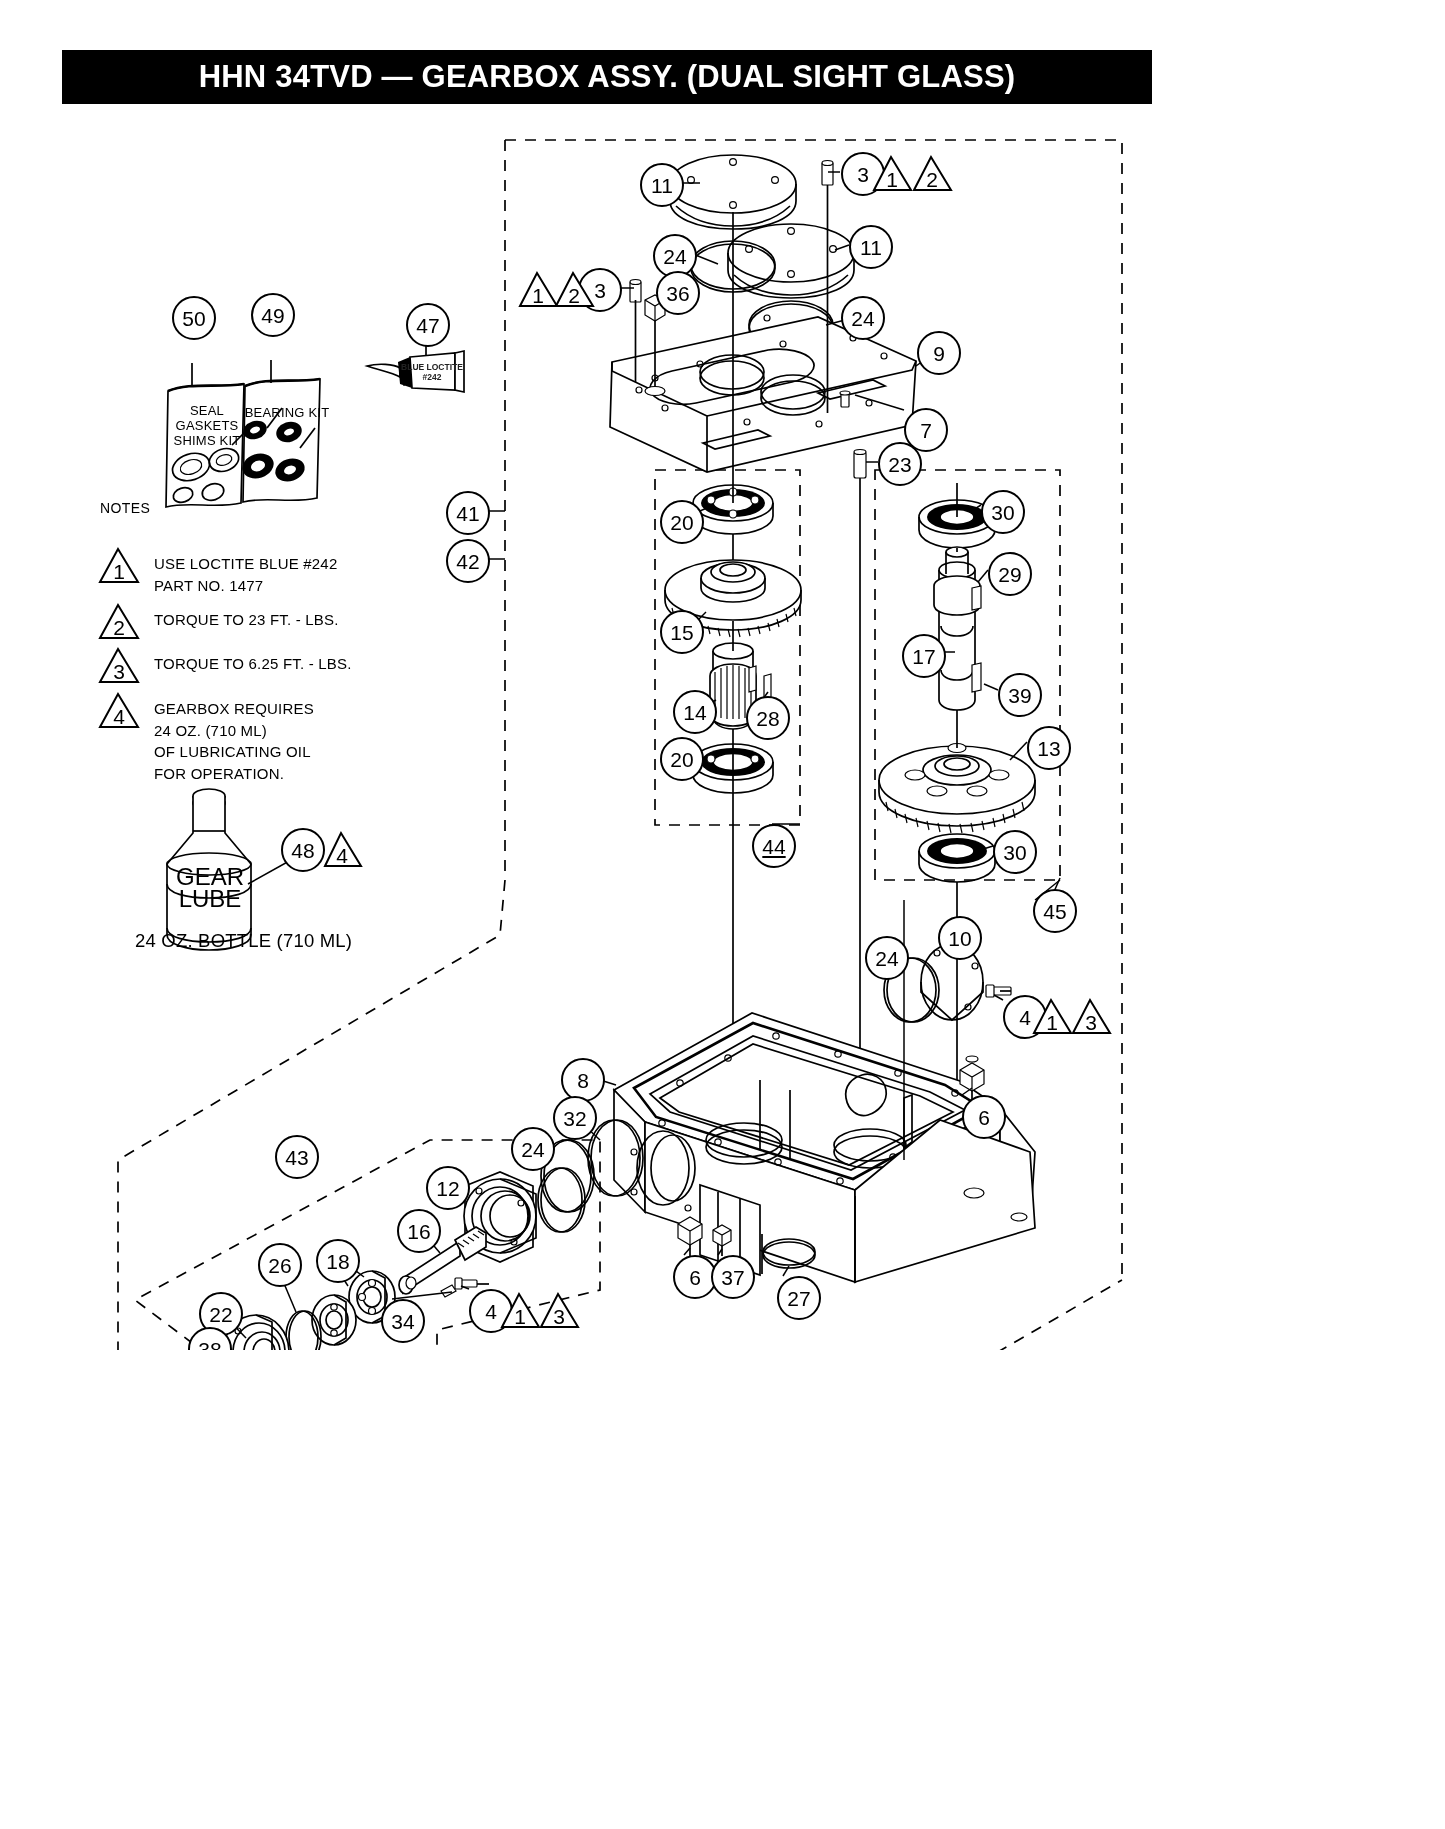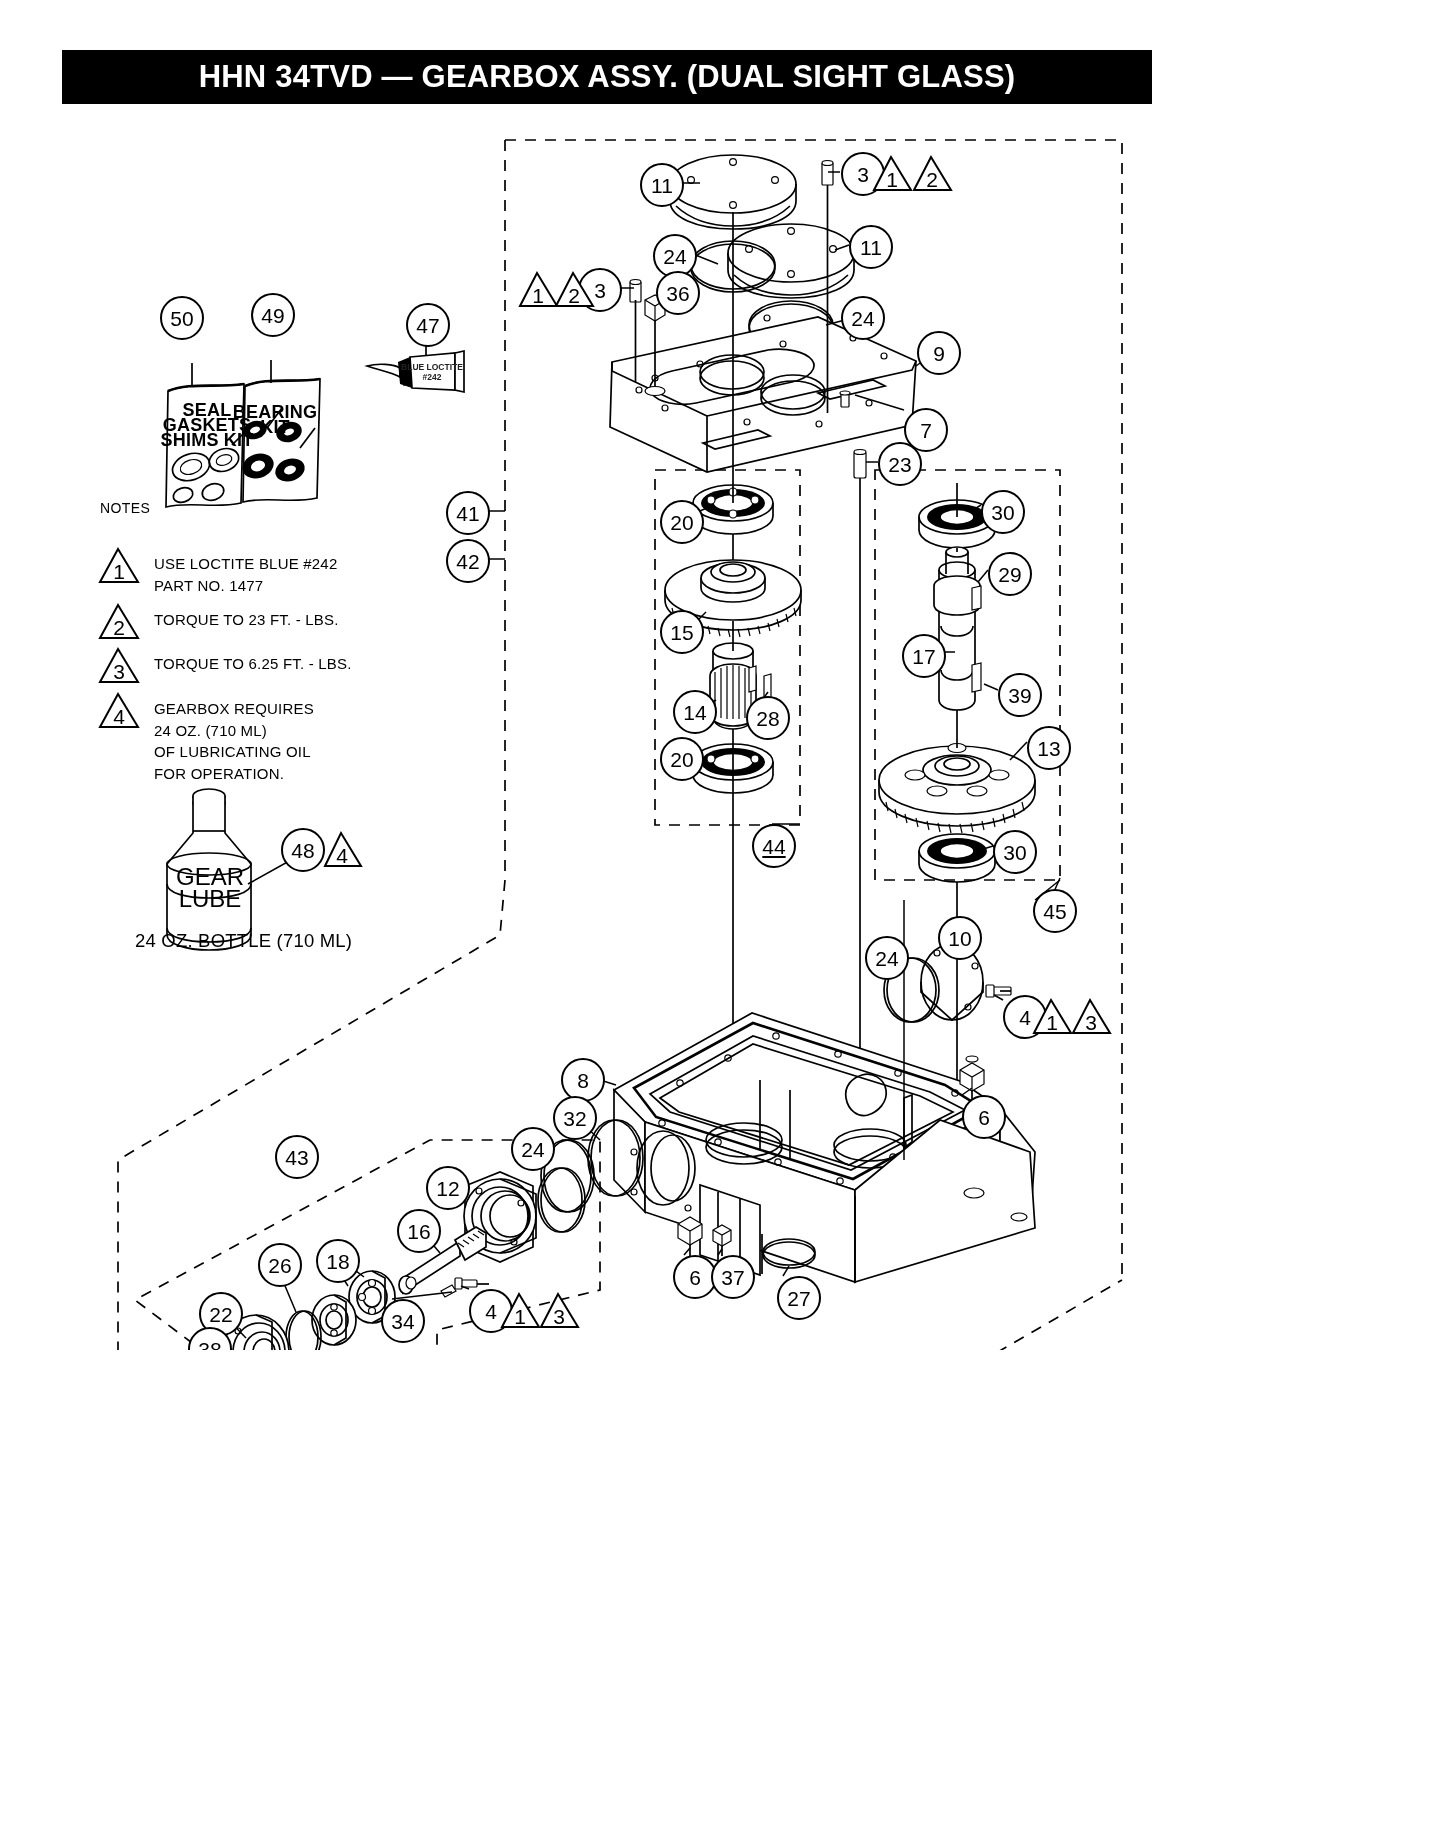--- a/index.html
+++ b/index.html
@@ -28,21 +28,21 @@
 
   
   #notes-title{position:absolute;left:100px;top:500px;font-size:14px;letter-spacing:.4px;}
   .note-row{position:absolute;display:flex;align-items:flex-start;gap:12px;}
   .note-row .tri-static{width:46px;height:40px;flex:0 0 46px;}
   .note-txt{font-size:15px;line-height:21.5px;padding-top:8px;white-space:pre-line;letter-spacing:.2px;}
 
   #bottle-caption{position:absolute;left:135px;top:930px;font-size:18.5px;letter-spacing:.2px;}
 
   
-  .bag-label{position:absolute;text-align:center;font-size:18px;font-weight:bold;
+  .bag-label{position:absolute;text-align:center;font-size:13px;font-weight:normal;
      line-height:15px;letter-spacing:.2px;}
   .tube-label{position:absolute;text-align:center;font-size:8.5px;font-weight:bold;line-height:10px;color:#222;}
   .bottle-label{position:absolute;font-size:24px;text-align:center;line-height:22px;}
 </style>
 </head>
 <body>
 
 <div id="sheet">
 
   <div id="title-bar"></div>
@@ -500,29 +500,29 @@
       <ellipse class="st" cx="209" cy="864" rx="42" ry="11"></ellipse>
       <path class="st" d="M167,884 C167,893 186,898 209,898 C232,898 251,893 251,884"></path>
       <path class="st" d="M167,928 C167,937 186,942 209,942 C232,942 251,937 251,928"></path>
       <line class="lead" x1="248" y1="884" x2="300" y2="855"></line>
     </g>
   </svg>
 
   <div class="bag-label" style="left:158px;top:403px;width:98px;">SEAL
 GASKETS
 SHIMS KIT</div>
-  <div class="bag-label" style="left:230px;top:405px;width:90px;">BEARING
+  <div class="bag-label" style="left:242px;top:405px;width:90px;">BEARING
 KIT</div>
   <div class="tube-label" style="left:398px;top:362px;width:68px;">BLUE
 LOCTITE #242</div>
   <div class="bottle-label" style="left:176px;top:866px;width:68px;white-space:pre-line;">GEAR
 LUBE</div>
   <div id="bottle-caption">24 OZ. BOTTLE (710 ML)</div>
 
-  <div class="balloon" style="left:160px;top:296px;">50</div>
+  <div class="balloon" style="left:172px;top:296px;">50</div>
   <div class="balloon" style="left:251px;top:293px;">49</div>
   <div class="balloon" style="left:406px;top:303px;">47</div>
   <div class="balloon" style="left:281px;top:828px;">48</div>
   <div class="tri" style="left:318px;top:829px;">
     <svg viewBox="0 0 46 40" xmlns="http://www.w3.org/2000/svg">
       <path d="M7,37 L23,4 L43,37 Z" fill="#fff" stroke="#000" stroke-width="2"></path>
       <text x="24" y="34" font-size="21" text-anchor="middle" font-family="Liberation Sans, sans-serif">4</text>
     </svg>
   </div>
 

